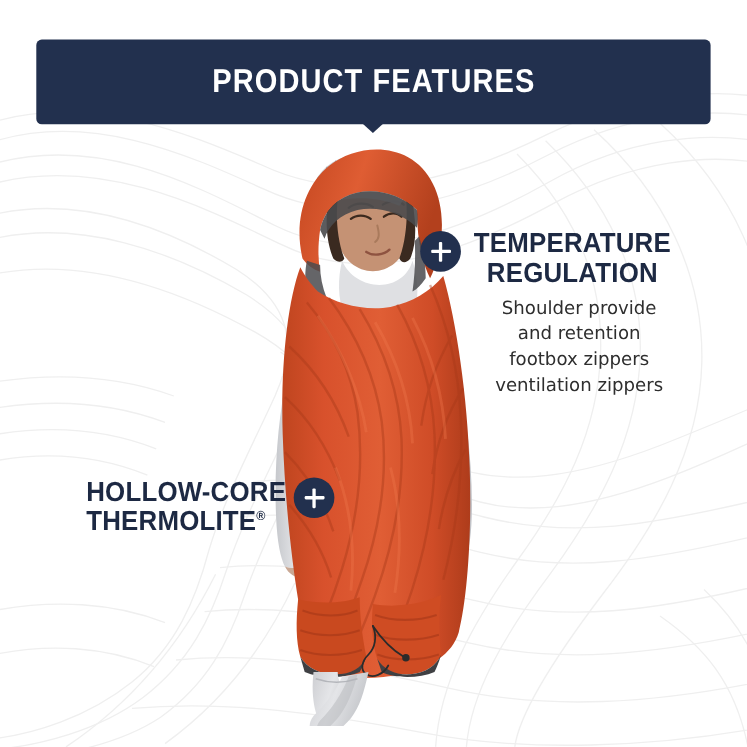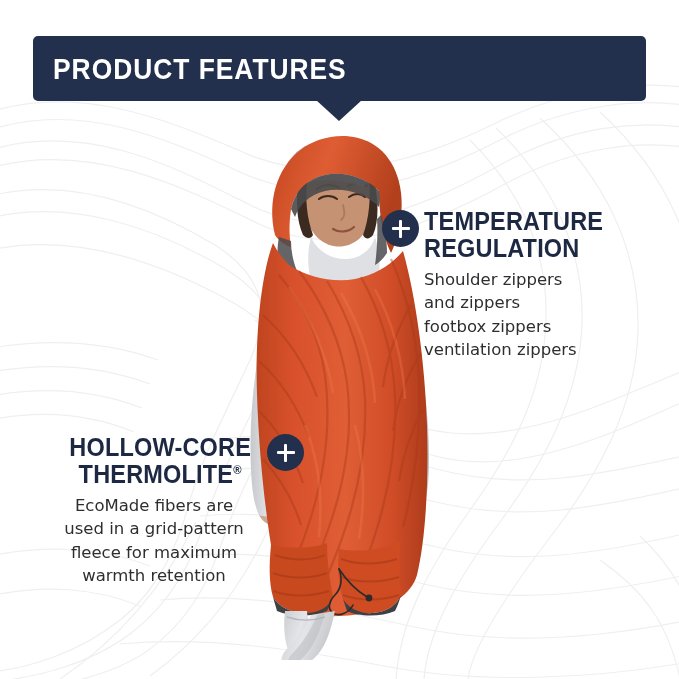--- a/index.html
+++ b/index.html
@@ -23,26 +23,27 @@
     z-index: 0;
     pointer-events: none;
   }
 
   
   .banner {
     position: absolute;
     left: 33px;
     top: 36px;
     width: 613px;
-    height: 65px;
+    height: 77px;
     background: #22304e;
     border-radius: 5px;
     z-index: 5;
     display: flex;
     align-items: center;
+    justify-content: center;
   }
   .banner-title {
     color: #ffffff;
     font-family: "Liberation Sans Narrow", "Liberation Sans", sans-serif;
     font-weight: bold;
     font-size: 30px;
     letter-spacing: 1.1px;
     transform: scaleX(0.88);
     text-transform: uppercase;
     white-space: nowrap;
@@ -71,27 +72,27 @@
 
   
   .callout {
     position: absolute;
     z-index: 6;
   }
   .callout-right {
     left: 424px;
     top: 208px;
     width: 205px;
-    text-align: left;
+    text-align: center;
   }
   .callout-left {
-    left: 51px;
+    left: 66px;
     top: 434px;
     width: 206px;
-    text-align: center;
+    text-align: left;
   }
   .callout-heading {
     color: #1d2943;
     font-family: "Liberation Sans Narrow", "Liberation Sans", sans-serif;
     font-weight: bold;
     font-size: 25px;
     line-height: 1.06;
     letter-spacing: 0.2px;
     transform: scaleX(0.94);
     transform-origin: left top;
@@ -365,34 +366,28 @@
     </g>
   </svg>
 
   <div class="plus-badge badge-right"></div>
   <div class="callout callout-right">
     <div class="callout-heading">
       <span>TEMPERATURE</span><br>
       <span>REGULATION</span>
     </div>
     <div class="callout-body">
-      <span class="line">Shoulder zippers</span>
-      <span class="line">and zippers</span>
+      <span class="line">Shoulder provide</span>
+      <span class="line">and retention</span>
       <span class="line">footbox zippers</span>
       <span class="line">ventilation zippers</span>
     </div>
   </div>
 
   <div class="plus-badge badge-left"></div>
   <div class="callout callout-left">
     <div class="callout-heading">
       <span>HOLLOW-CORE</span><br>
       <span>THERMOLITE</span><sup>®</sup>
     </div>
-    <div class="callout-body">
-      <span class="line">EcoMade fibers are</span>
-      <span class="line">used in a grid-pattern</span>
-      <span class="line">fleece for maximum</span>
-      <span class="line">warmth retention</span>
-    </div>
   </div>
 
 </div>
 
 </body></html>

